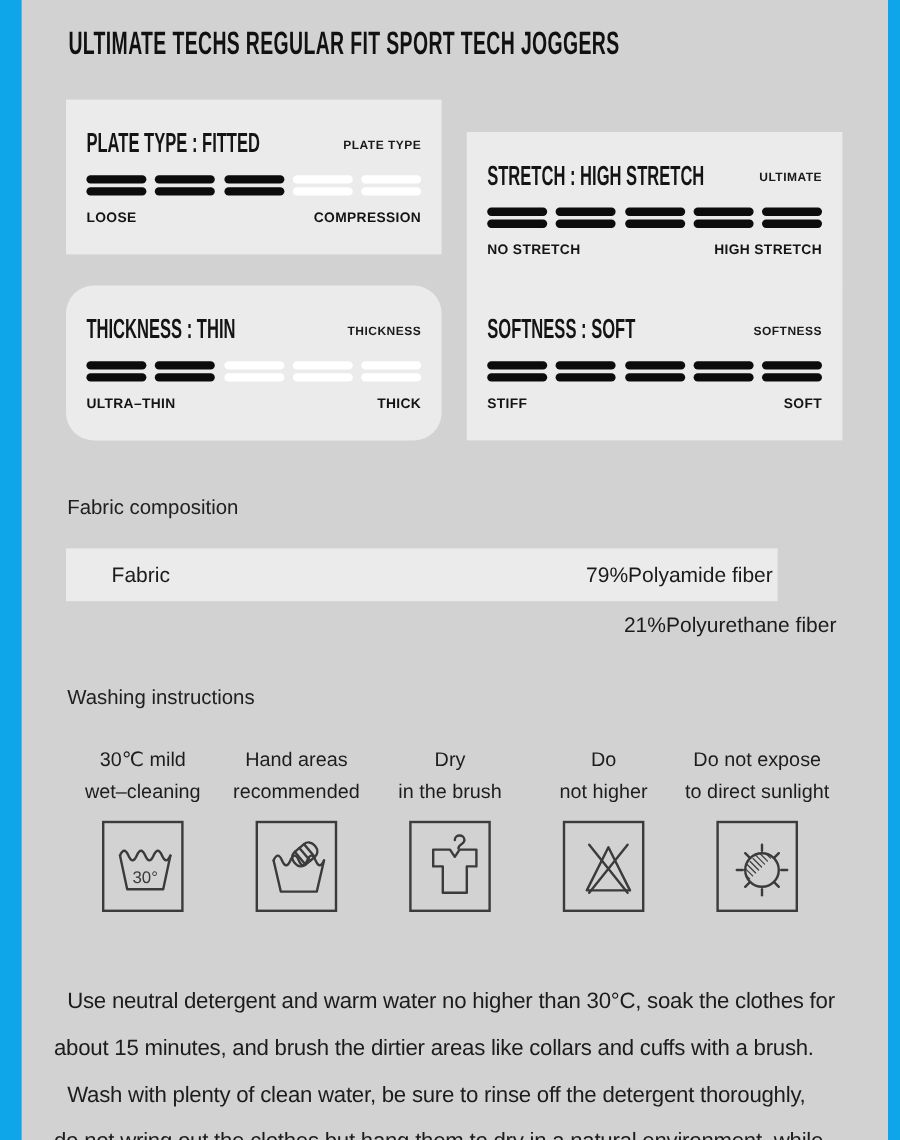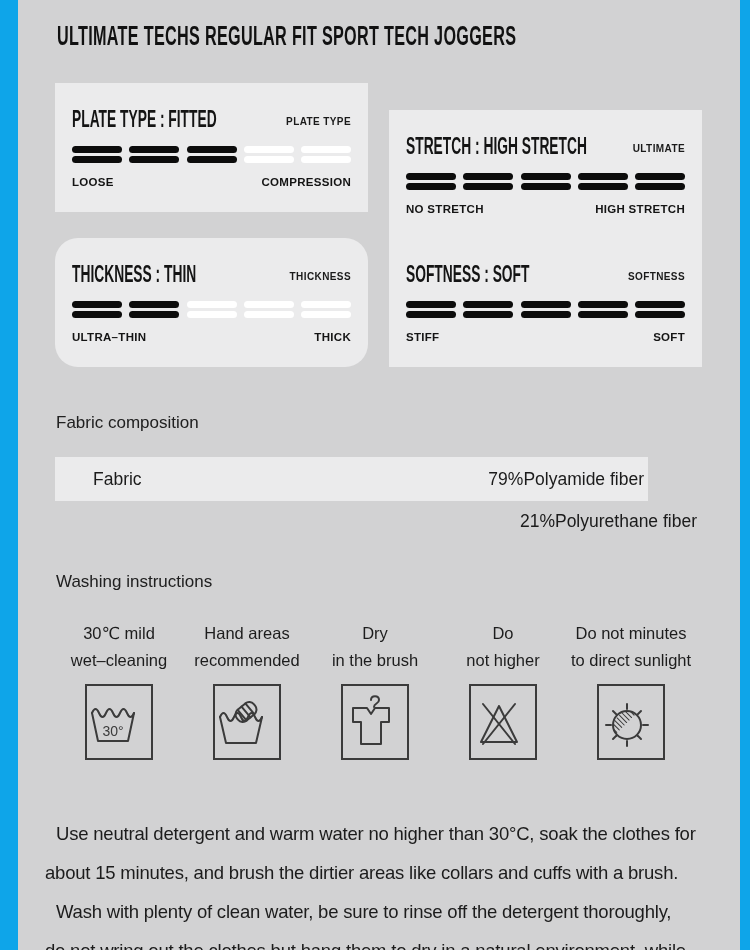--- a/index.html
+++ b/index.html
@@ -33,21 +33,21 @@
                 display:flex; align-items:center; justify-content:space-between;
                 padding-left:38px; padding-right:4px; font-size:17.5px; color:#1b1b1b; }
   .fabric-secondary { position:absolute; left:55px; top:511px; width:642px; text-align:right;
                       font-size:17.5px; color:#1b1b1b; }
 
   .wash-heading { top:531px;margin-top:41px; }
   .wash-labels { position:absolute; left:55px; top:620px; width:640px; display:flex; }
   .wash-labels .col { width:128px; text-align:center; font-size:16.5px; line-height:27px; color:#1d1d1d; white-space:nowrap; }
   .wash-icons { position:absolute; left:55px; top:684px; width:640px; display:flex; }
   .wash-icons .col { width:128px; display:flex; justify-content:center; }
-  .icon-box { width:68px; height:76px; border:2px solid #3b3b3b; display:flex; align-items:center; justify-content:flex-start; }
+  .icon-box { width:68px; height:76px; border:2px solid #3b3b3b; display:flex; align-items:center; justify-content:flex-end; }
   .icon-box svg { display:block; }
   .care-icon { stroke:#3b3b3b; fill:none; stroke-width:2; stroke-linecap:round; stroke-linejoin:round; }
 
   .care-text { position:absolute; left:45px; top:814px; width:665px; font-size:18.5px; line-height:39px;
                color:#1c1c1c; letter-spacing:-.2px; }
   .care-line { white-space:nowrap; }
   .care-line.indent { padding-left:11px; }
 </style>
 </head>
 <body>
@@ -188,21 +188,21 @@
   </div>
   <div class="fabric-secondary">21%Polyurethane fiber</div>
 
   <h2 class="section-heading wash-heading">Washing instructions</h2>
 
   <div class="wash-labels">
     <div class="col"><span>30℃ mild</span><br><span>wet–cleaning</span></div>
     <div class="col"><span>Hand areas</span><br><span>recommended</span></div>
     <div class="col"><span>Dry</span><br><span>in the brush</span></div>
     <div class="col"><span>Do</span><br><span>not higher</span></div>
-    <div class="col"><span>Do not minutes</span><br><span>to direct sunlight</span></div>
+    <div class="col"><span>Do not expose</span><br><span>to direct sunlight</span></div>
   </div>
 
   <div class="wash-icons">
     <div class="col">
       <div class="icon-box">
         <svg class="care-icon" width="56" height="62" viewBox="0 0 56 62">
           <path d="M5,22 q3.5,-8 7,0 t7,0 t7,0 t7,0 t7,0 t7,0"></path>
           <path d="M5,22 L11,50 H41 L47,22"></path>
           <text x="26" y="45" font-size="14" text-anchor="middle" fill="#3b3b3b" stroke="none" font-family="Liberation Sans, DejaVu Sans, sans-serif">30°</text>
         </svg>

